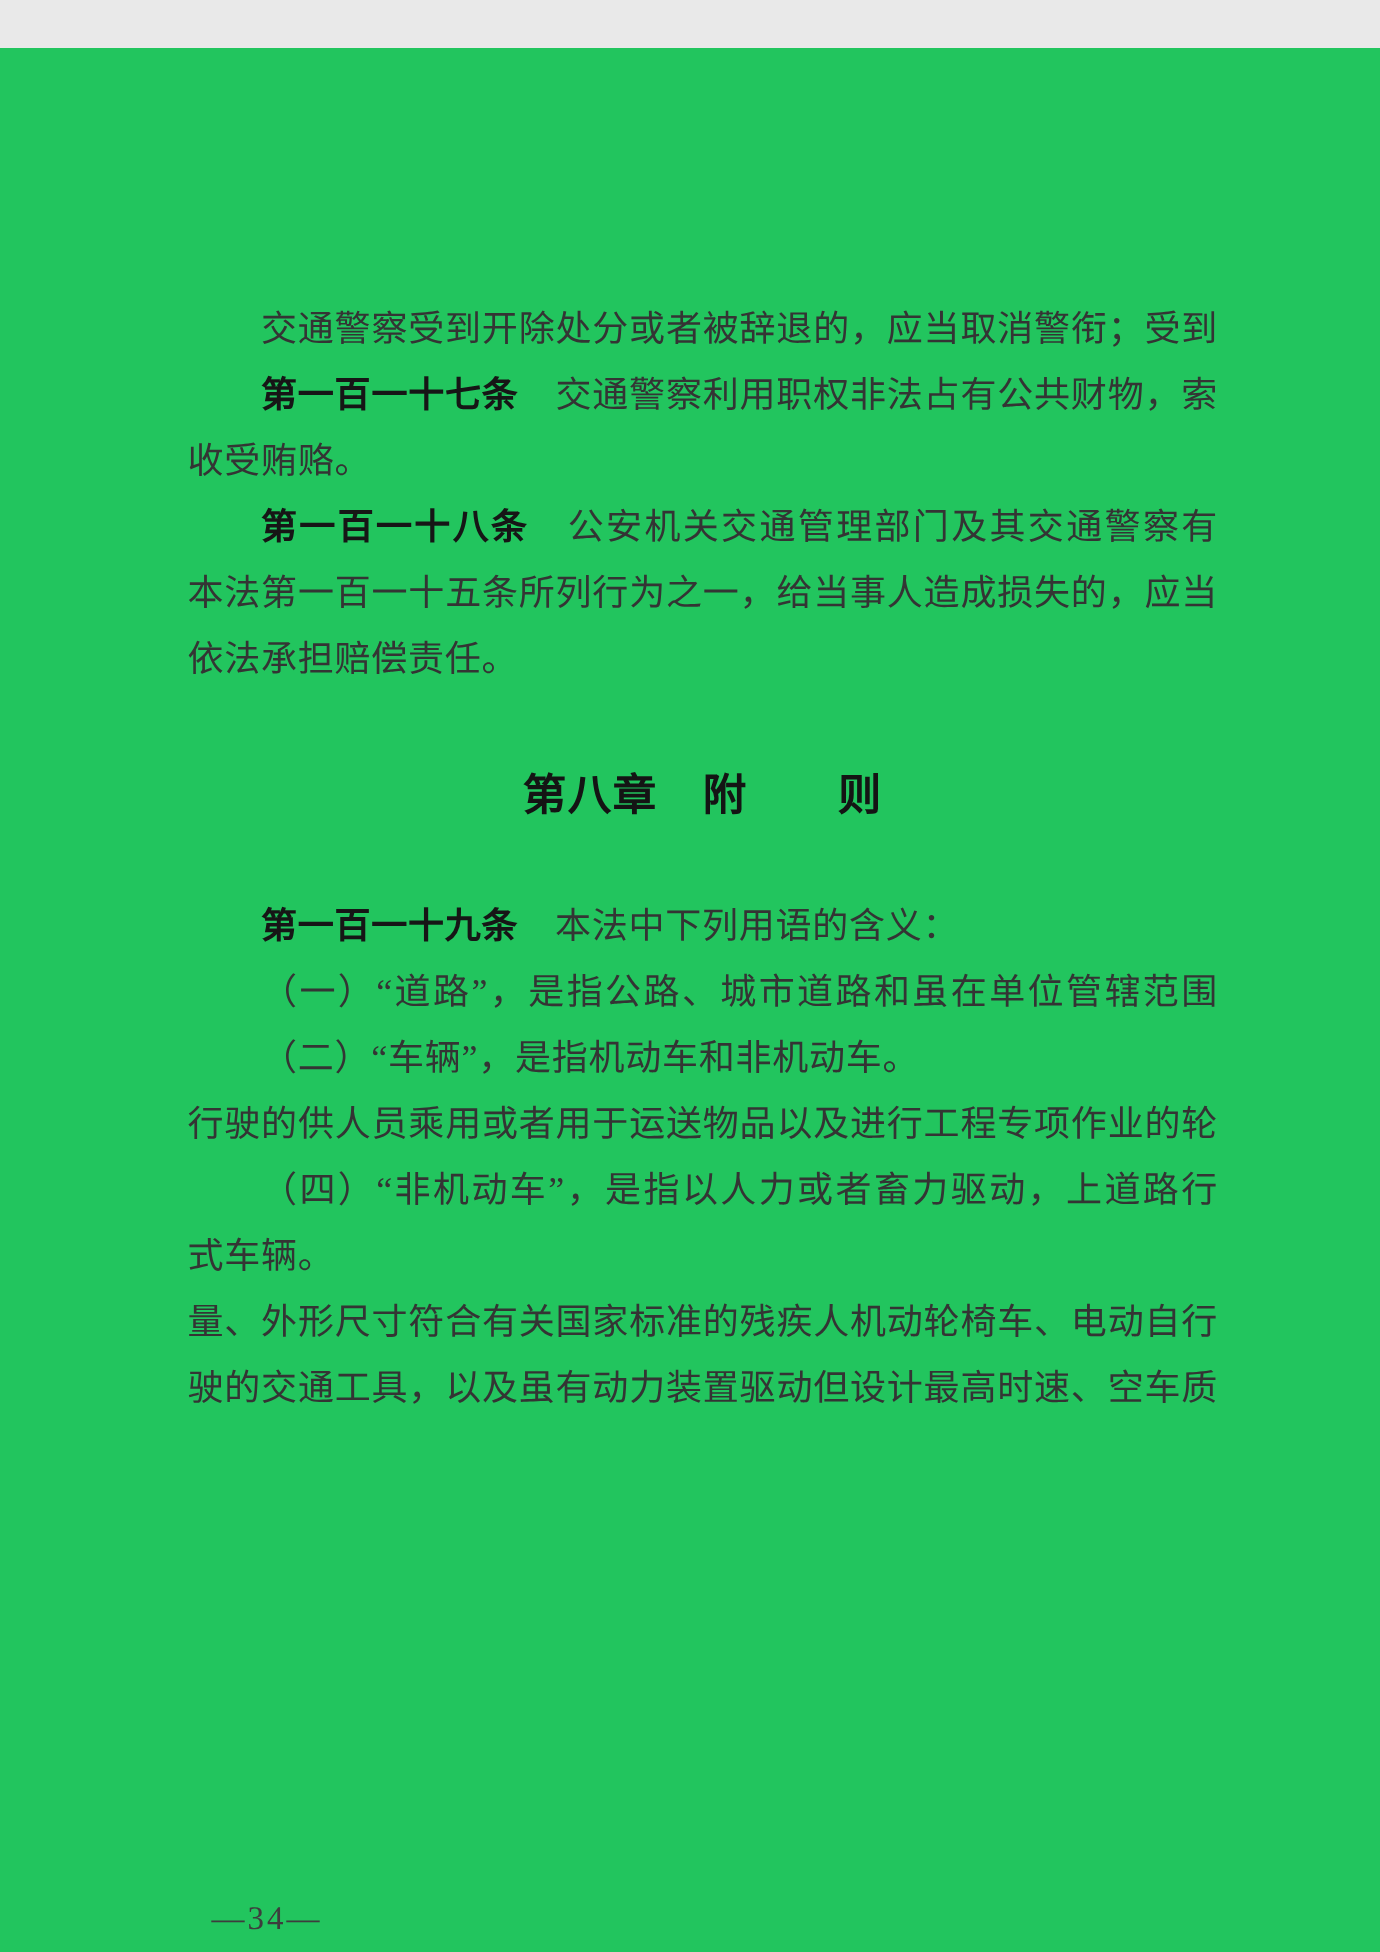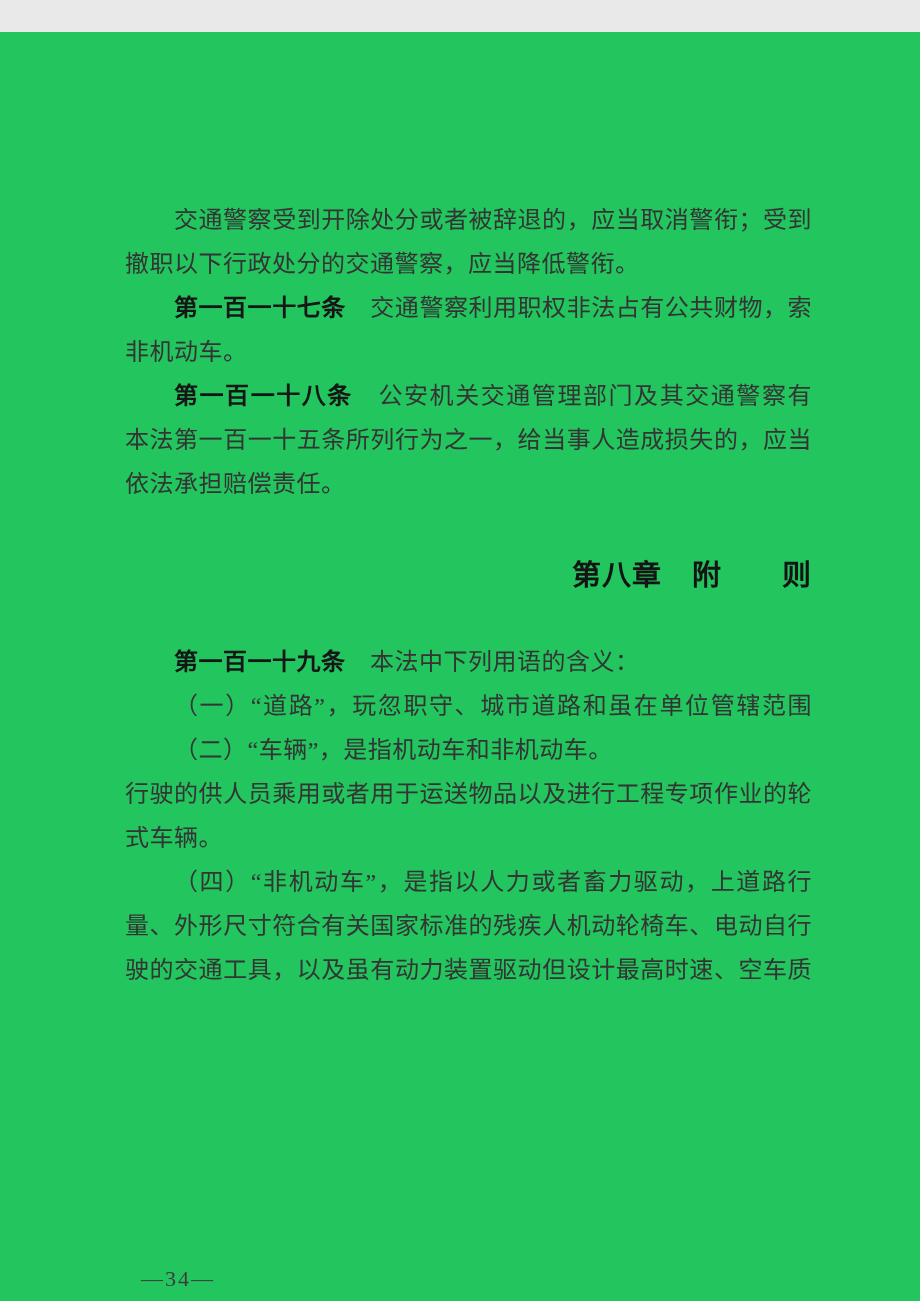--- a/index.html
+++ b/index.html
@@ -43,21 +43,21 @@
   .article-no {
     font-weight: 700;
     font-family: Liberation Sans, sans-serif;
     color: #161616;
   }
   .chapter-heading {
     height: 46px;
     line-height: 46px;
     margin-top: 46px;
     margin-bottom: 42px;
-    text-align: right;
+    text-align: center;
     font-size: 29px;
     font-weight: 700;
     font-family: "Liberation Sans", sans-serif;
     color: #141414;
     letter-spacing: 1px;
   }
   .footer {
     position: absolute;
     left: 141px;
     top: 1234px;
@@ -66,30 +66,29 @@
     letter-spacing: 2px;
     font-family: "Liberation Serif", serif;
   }
 </style>
 </head>
 <body>
 
 <div class="page">
   <div class="content">
       <div class="text-line indent fill">交通警察受到开除处分或者被辞退的，应当取消警衔；受到</div>
-      <div class="text-line">撤职以下行政处分的交通警察，应当降低警衔。</div>
       <div class="text-line indent fill"><span class="article-no">第一百一十七条</span>　交通警察利用职权非法占有公共财物，索</div>
-      <div class="text-line">非机动车。</div>
+      <div class="text-line">收受贿赂。</div>
       <div class="text-line indent fill"><span class="article-no">第一百一十八条</span>　公安机关交通管理部门及其交通警察有</div>
       <div class="text-line fill">本法第一百一十五条所列行为之一，给当事人造成损失的，应当</div>
       <div class="text-line">依法承担赔偿责任。</div>
       <div class="chapter-heading">第八章　附　　则</div>
       <div class="text-line indent"><span class="article-no">第一百一十九条</span>　本法中下列用语的含义：</div>
-      <div class="text-line indent fill">（一）“道路”，玩忽职守、城市道路和虽在单位管辖范围</div>
+      <div class="text-line indent fill">（一）“道路”，是指公路、城市道路和虽在单位管辖范围</div>
       <div class="text-line indent">（二）“车辆”，是指机动车和非机动车。</div>
       <div class="text-line fill">行驶的供人员乘用或者用于运送物品以及进行工程专项作业的轮</div>
+      <div class="text-line indent fill">（四）“非机动车”，是指以人力或者畜力驱动，上道路行</div>
       <div class="text-line">式车辆。</div>
-      <div class="text-line indent fill">（四）“非机动车”，是指以人力或者畜力驱动，上道路行</div>
       <div class="text-line fill">量、外形尺寸符合有关国家标准的残疾人机动轮椅车、电动自行</div>
       <div class="text-line fill">驶的交通工具，以及虽有动力装置驱动但设计最高时速、空车质</div>
     </div>
   <div class="footer">—34—</div>
 </div>
 
 </body></html>

